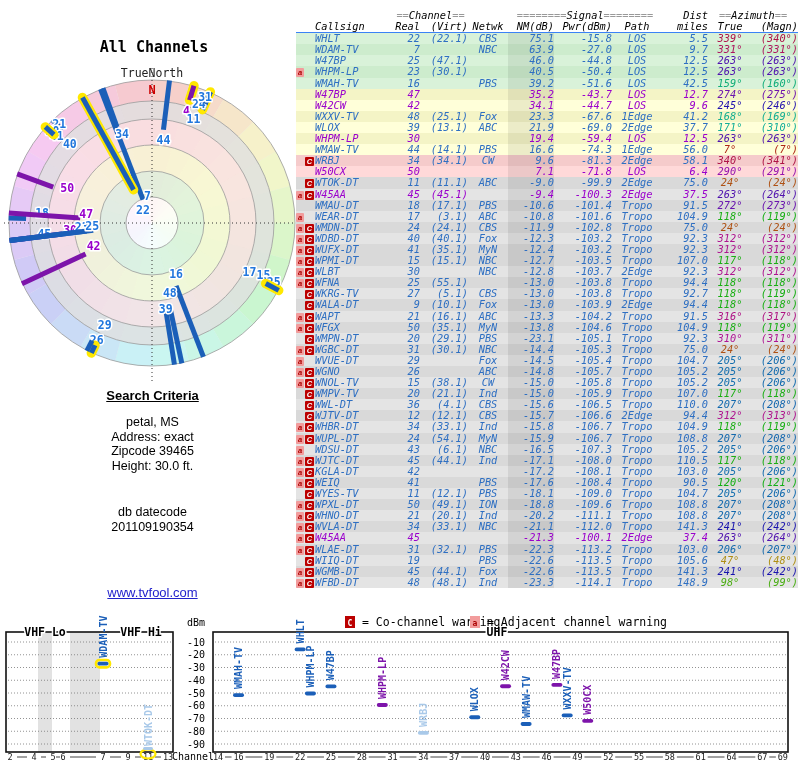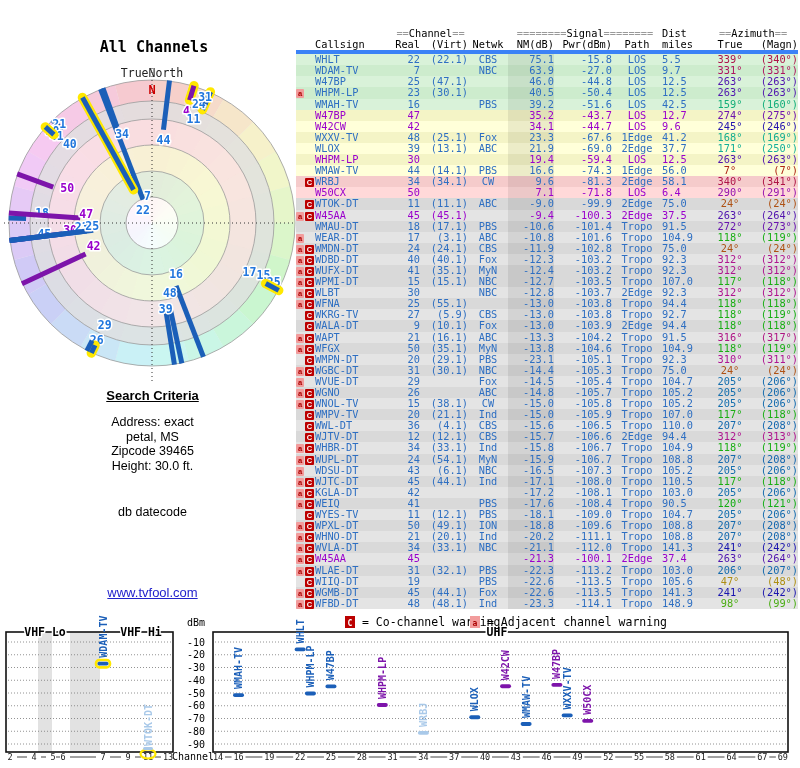--- a/index.html
+++ b/index.html
@@ -6,31 +6,31 @@
   body{width:800px;height:768px;position:relative;font-family:"Liberation Sans",sans-serif;overflow:hidden;}
   .abs{position:absolute;}
   
   #search-block{left:40px;top:388px;width:225px;text-align:center;color:#000;}
   #search-title{font-weight:bold;text-decoration:underline;font-size:13px;margin-bottom:12px;}
   .search-line{font-size:12.5px;line-height:14.5px;}
   #db-block{margin-top:32px;}
   #site-link{left:40px;top:585px;width:225px;text-align:center;font-size:13px;}
   #site-link a{color:#2222cc;text-decoration:underline;cursor:pointer;}
   
-  #tbl-wrap{left:296px;top:28px;}
+  #tbl-wrap{left:296px;top:10px;font-style:italic;}
   table.rpt{border-collapse:collapse;table-layout:fixed;font-family:"DejaVu Sans Mono","Liberation Mono",monospace;font-size:10.3px;}
   table.rpt td{padding:0;white-space:nowrap;overflow:hidden;height:11.1px;line-height:11.1px;}
   td.ca{width:9px;} td.cc{width:10px;} td.ccall{width:78px;text-align:left;}
   td.creal{width:27px;text-align:right;} td.cvirt{width:48px;text-align:right;padding-right:2px;}
   td.cnet{width:40px;text-align:center;} td.cnm{width:46px;text-align:right;padding-right:6px;}
   td.cpwr{width:58px;text-align:right;padding-right:8px;} td.cpath{width:50px;text-align:center;}
-  td.cdist{width:46px;padding-right:4px;} td.ctrue{width:44px;text-align:center;}
+  td.cdist{width:46px;text-align:right;padding-right:4px;} td.ctrue{width:44px;text-align:center;}
   td.cmagn{width:46px;text-align:right;}
   tr.hdr1 td{color:#000;} .eq{color:#999;}
-  tr.hdr2 td{border-bottom:4px solid #3b82f6;}
+  tr.hdr2 td{border-bottom:1px solid #3b82f6;}
   .blue{color:#2e6fc2;} .purp{color:#9a00cc;}
   .badge-a{display:inline-block;width:8px;height:9px;line-height:9px;font-size:7.5px;font-weight:bold;
      background:#f29c9c;color:#aa0000;text-align:center;border-radius:1px;font-family:"Liberation Sans",sans-serif;}
   .badge-c{display:inline-block;width:9px;height:9px;line-height:9px;font-size:7.5px;font-weight:bold;
      background:#bb0000;color:#fff;text-align:center;border-radius:1px;font-family:"Liberation Sans",sans-serif;}
   .nmband{background:rgba(0,0,0,0.075);}
   text{font-family:"DejaVu Sans Mono","Liberation Mono",monospace;}
   .halo{paint-order:stroke;stroke:#fff;stroke-width:3px;stroke-linejoin:round;}
 </style>
 </head>
@@ -165,26 +165,27 @@
     <text x="90.22141689980091" y="198.21710251645283" font-size="11.5" font-weight="bold" fill="#2277dd" text-anchor="middle" class="halo">25</text>
     <line x1="19.94483256024077" y1="251.64572055979045" x2="83.60207890612097" y2="221.96185909164717" stroke="#7d14aa" stroke-width="5"></line>
     <text x="91.60207890612097" y="217.96185909164717" font-size="11.5" font-weight="bold" fill="#9a00cc" text-anchor="middle" class="halo">42</text>
     <text x="152" y="20" font-size="15" font-weight="bold" fill="#000" text-anchor="middle" font-family="&quot;Liberation Sans&quot;,sans-serif">All Channels</text>
     <text x="150" y="45" font-size="11.5" fill="#222" text-anchor="middle" font-family="&quot;Liberation Sans&quot;,sans-serif">TrueNorth</text>
     <text x="150" y="62" font-size="12" font-weight="bold" fill="#cc0000" text-anchor="middle">N</text>
   </svg>
 
 <div class="abs" id="search-block">
   <div id="search-title">Search Criteria</div>
+  <div class="search-line">petal, MS</div>
   <div class="search-line">Address: exact</div>
-  <div class="search-line">petal, MS</div>
   <div class="search-line">Zipcode 39465</div>
   <div class="search-line">Height: 30.0 ft.</div>
   <div id="db-block">
     <div class="search-line">db datecode</div>
+    <div class="search-line">201109190354</div>
   </div>
 </div>
 
 <div class="abs" id="site-link">
   <a href="#">www.tvfool.com</a>
 </div>
 
 <div class="abs" id="tbl-wrap">
   <table class="rpt">
     <thead>
@@ -331,21 +332,21 @@
           <td class="cc"></td>
           <td class="ccall blue">WLOX</td>
           <td class="creal blue">39</td>
           <td class="cvirt blue">(13.1)</td>
           <td class="cnet blue">ABC</td>
           <td class="cnm blue nmband">21.9</td>
           <td class="cpwr blue">-69.0</td>
           <td class="cpath blue">2Edge</td>
           <td class="cdist blue">37.7</td>
           <td class="ctrue" style="color: rgb(19, 174, 151);">171°</td>
-          <td class="cmagn" style="color: rgb(19, 174, 154);">(250°)</td>
+          <td class="cmagn" style="color: rgb(19, 174, 154);">(310°)</td>
         </tr>
         <tr style="background: rgb(244, 244, 198);">
           <td class="ca"></td>
           <td class="cc"></td>
           <td class="ccall purp">WHPM-LP</td>
           <td class="creal purp">30</td>
           <td class="cvirt purp"></td>
           <td class="cnet purp"></td>
           <td class="cnm purp nmband">19.4</td>
           <td class="cpwr purp">-59.4</td>
@@ -534,21 +535,21 @@
           <td class="cpath blue">Tropo</td>
           <td class="cdist blue">94.4</td>
           <td class="ctrue" style="color: rgb(25, 174, 19);">118°</td>
           <td class="cmagn" style="color: rgb(25, 174, 19);">(118°)</td>
         </tr>
         <tr style="background: rgb(228, 228, 228);">
           <td class="ca"></td>
           <td class="cc"><span class="badge-c">C</span></td>
           <td class="ccall blue">WKRG-TV</td>
           <td class="creal blue">27</td>
-          <td class="cvirt blue">(5.9)</td>
+          <td class="cvirt blue">(5.1)</td>
           <td class="cnet blue">CBS</td>
           <td class="cnm blue nmband">-13.0</td>
           <td class="cpwr blue">-103.8</td>
           <td class="cpath blue">Tropo</td>
           <td class="cdist blue">92.7</td>
           <td class="ctrue" style="color: rgb(25, 174, 19);">118°</td>
           <td class="cmagn" style="color: rgb(22, 174, 19);">(119°)</td>
         </tr>
         <tr style="background: rgb(217, 217, 217);">
           <td class="ca"></td>

